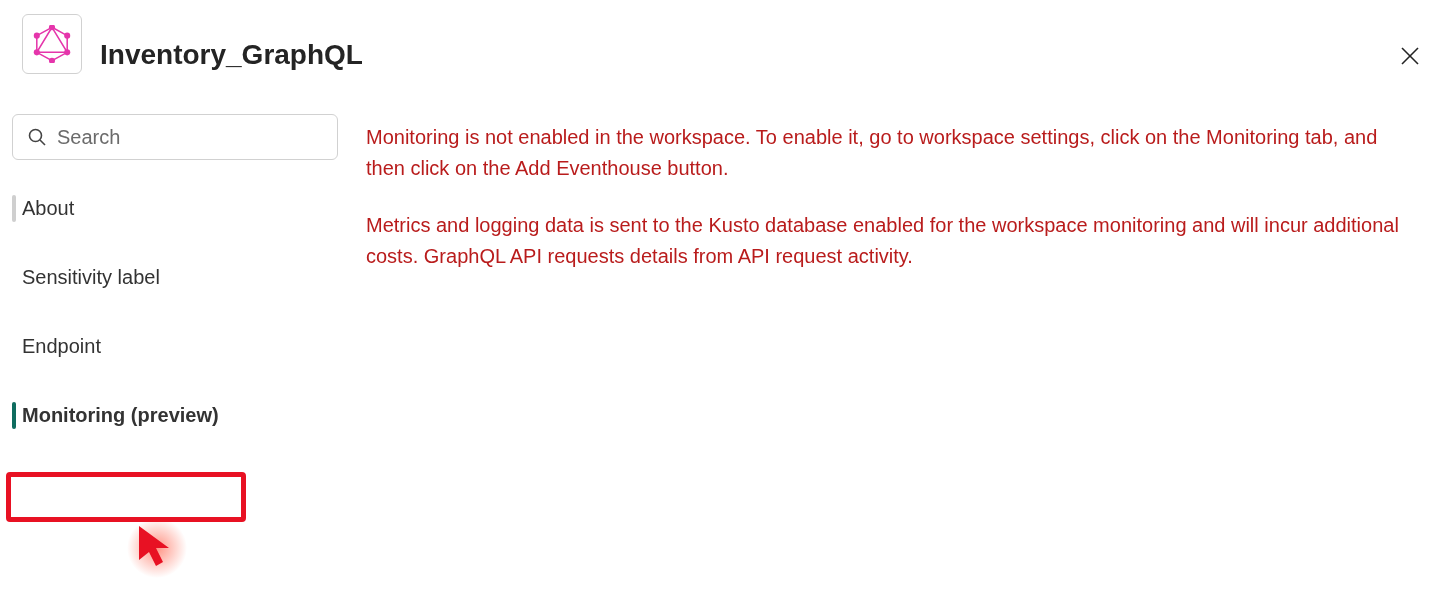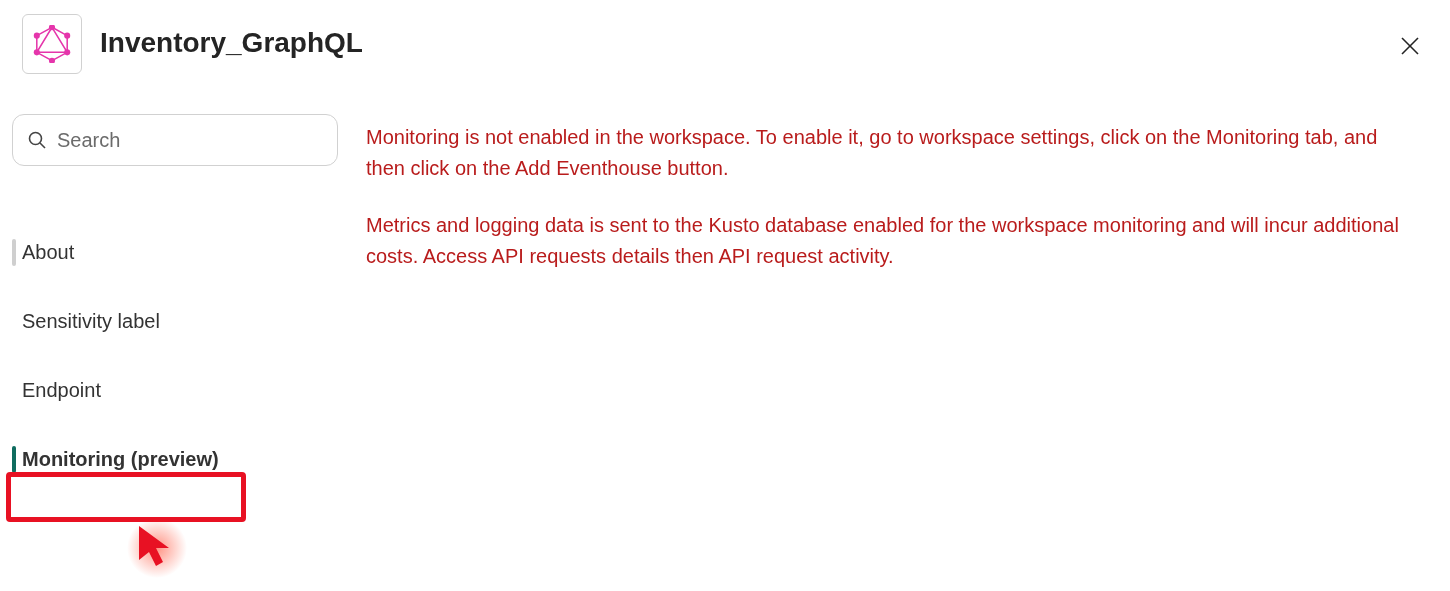--- a/index.html
+++ b/index.html
@@ -7,21 +7,21 @@
       font-family: "Segoe UI", -apple-system, BlinkMacSystemFont, sans-serif;
       background: #fff;
       color: #242424;
       width: 1450px;
       height: 591px;
       position: relative;
       overflow: hidden;
     }
     .header {
       display: flex;
-      align-items: center;
+      align-items: flex-end;
       padding: 14px 22px 10px 22px;
     }
     .header-icon {
       width: 60px;
       height: 60px;
       border: 1px solid #d1d1d1;
       border-radius: 6px;
       display: flex;
       align-items: center;
       justify-content: center;
@@ -52,26 +52,26 @@
     .body {
       display: flex;
       padding: 30px 22px 0 12px;
     }
     .sidebar {
       width: 326px;
       flex-shrink: 0;
     }
     .search-box {
       border: 1px solid #d1d1d1;
-      border-radius: 12px;
-      height: 52px;
+      border-radius: 6px;
+      height: 46px;
       display: flex;
       align-items: center;
       padding: 0 14px;
-      margin-bottom: 67px;
+      margin-bottom: 29px;
     }
     .search-box input {
       border: none;
       outline: none;
       font-size: 20px;
       color: #242424;
       background: transparent;
       flex: 1;
       margin-left: 10px;
     }
@@ -185,21 +185,21 @@
         <span>Endpoint</span>
       </li>
       <li class="nav-item selected highlighted">
         <span>Monitoring (preview)</span>
       </li>
     </ul>
   </div>
 
   <div class="content">
     <p class="content-para">Monitoring is not enabled in the workspace. To enable it, go to workspace settings, click on the Monitoring tab, and then click on the Add Eventhouse button.</p>
-    <p class="content-para">Metrics and logging data is sent to the Kusto database enabled for the workspace monitoring and will incur additional costs. Access API requests details then API request activity.</p>
+    <p class="content-para">Metrics and logging data is sent to the Kusto database enabled for the workspace monitoring and will incur additional costs. GraphQL API requests details from API request activity.</p>
   </div>
 </div>
 
 <div class="highlight-box" style="left:6px; top:472px; width:240px; height:50px;"></div>
 
 <div class="cursor-arrow" style="left:125px; top:516px;">
   <svg width="70" height="70" viewBox="0 0 70 70">
     <defs>
       <radialGradient id="glow" cx="50%" cy="50%" r="50%">
         <stop offset="0%" stop-color="#ff3b1f" stop-opacity="0.55"></stop>

